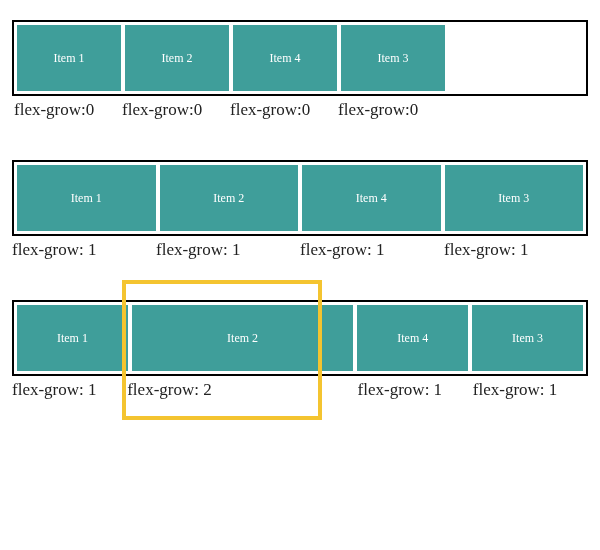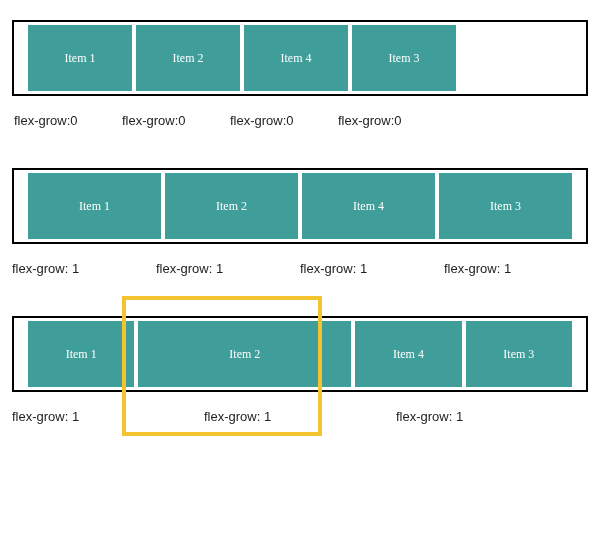--- a/index.html
+++ b/index.html
@@ -12,44 +12,44 @@
   }
   .example {
     margin-bottom: 40px;
     position: relative;
   }
   .flex-container {
     display: flex;
     border: 2px solid #000;
     height: 76px;
     background: #fff;
-    padding: 3px 12px;
+    padding: 3px 1px;
   }
   .item {
     background: #3f9e9a;
     color: #fff;
     font-family: Georgia, serif;
     font-size: 12px;
     display: flex;
     align-items: center;
     justify-content: center;
     margin: 0 2px;
   }
   .item.basis {
     width: 104px;
     flex-shrink: 0;
   }
   .item.g1 { flex: 1 1 0; }
   .item.g2 { flex: 2 1 0; }
   .labels {
     display: flex;
-    margin-top: 17px;
-    font-size: 13px;
+    margin-top: 4px;
+    font-size: 17px;
     color: #222;
-    font-family: Liberation Sans, sans-serif;
+    font-family: Liberation Serif, serif;
   }
   .labels.tight span {
     width: 108px;
     flex-shrink: 0;
     text-align: left;
     padding-left: 2px;
     white-space: nowrap;
   }
   .labels.spread span {
     flex: 1 1 0;
@@ -98,16 +98,17 @@
 <div class="example">
   <div class="flex-container" style="position:relative;">
     <div class="item g1">Item 1</div>
     <div class="item g2">Item 2</div>
     <div class="item g1">Item 4</div>
     <div class="item g1">Item 3</div>
   </div>
   <div class="highlight-box" style="left:110px; top:-20px; width:200px; height:140px;"></div>
   <div class="labels spread">
     <span style="flex:1">flex-grow: 1</span>
+    <span style="flex:2">flex-grow: 2</span>
     <span style="flex:1">flex-grow: 1</span>
     <span style="flex:1">flex-grow: 1</span>
   </div>
 </div>
 
 </body></html>

